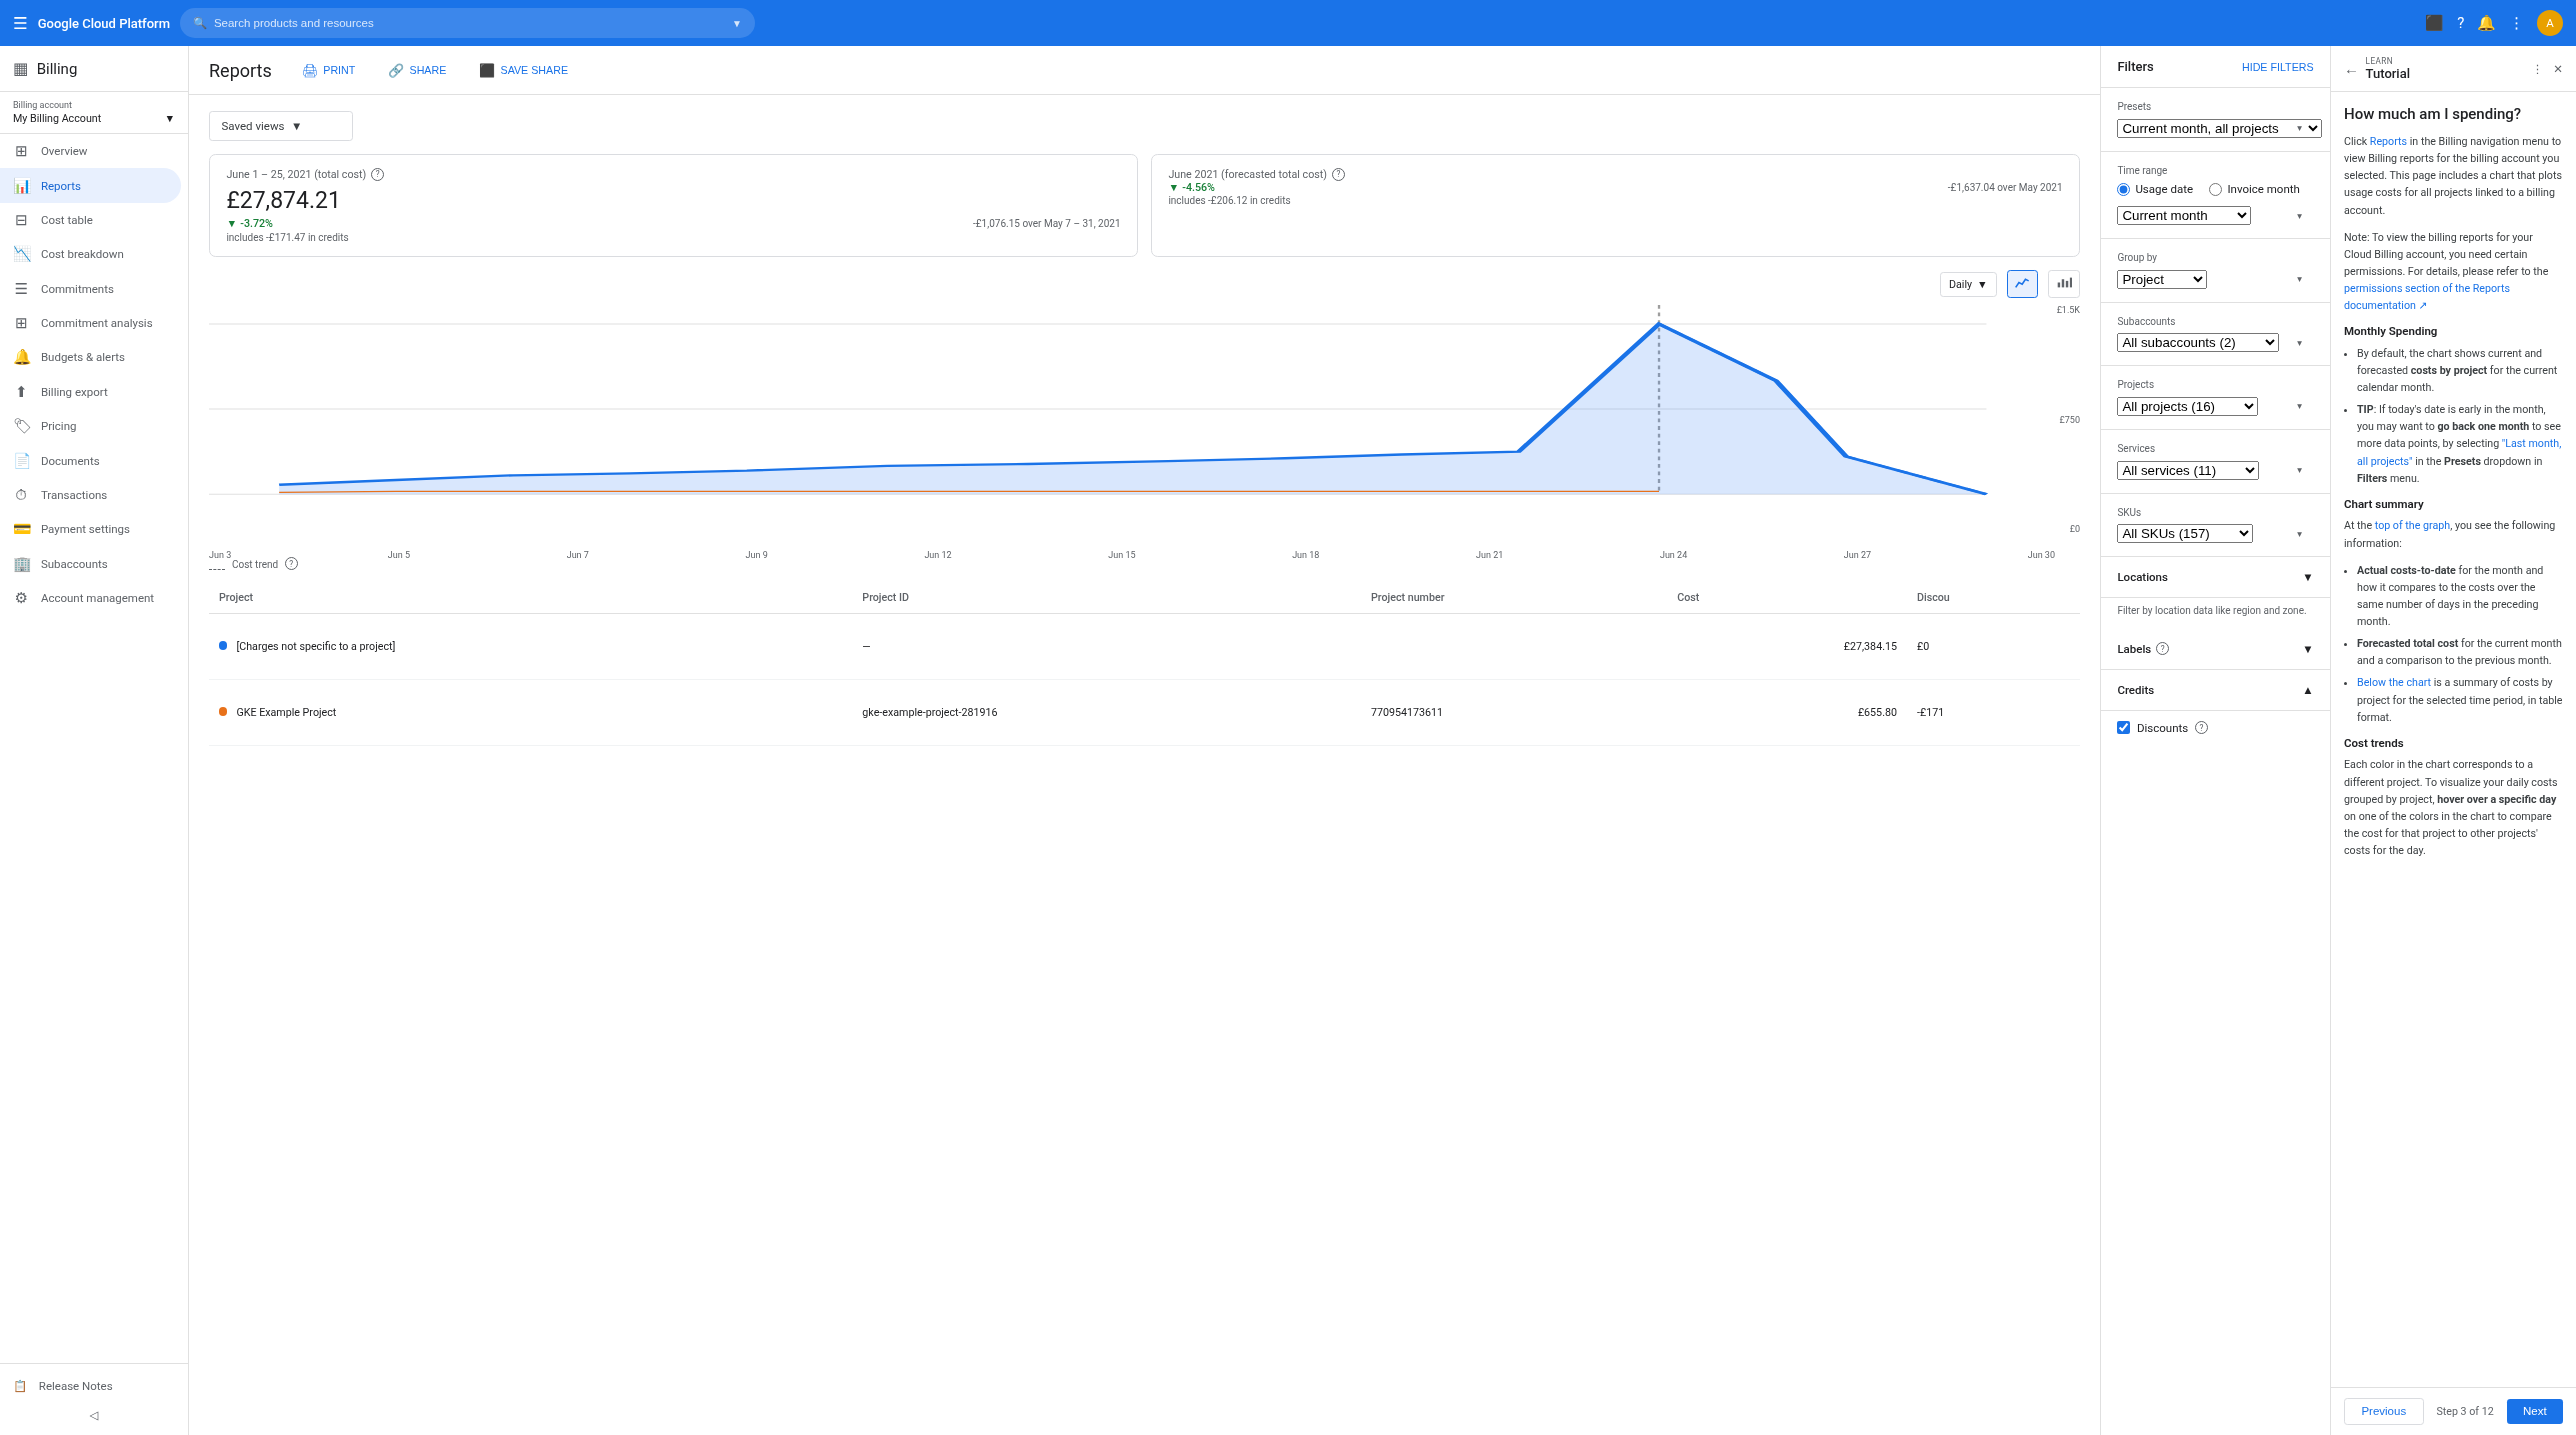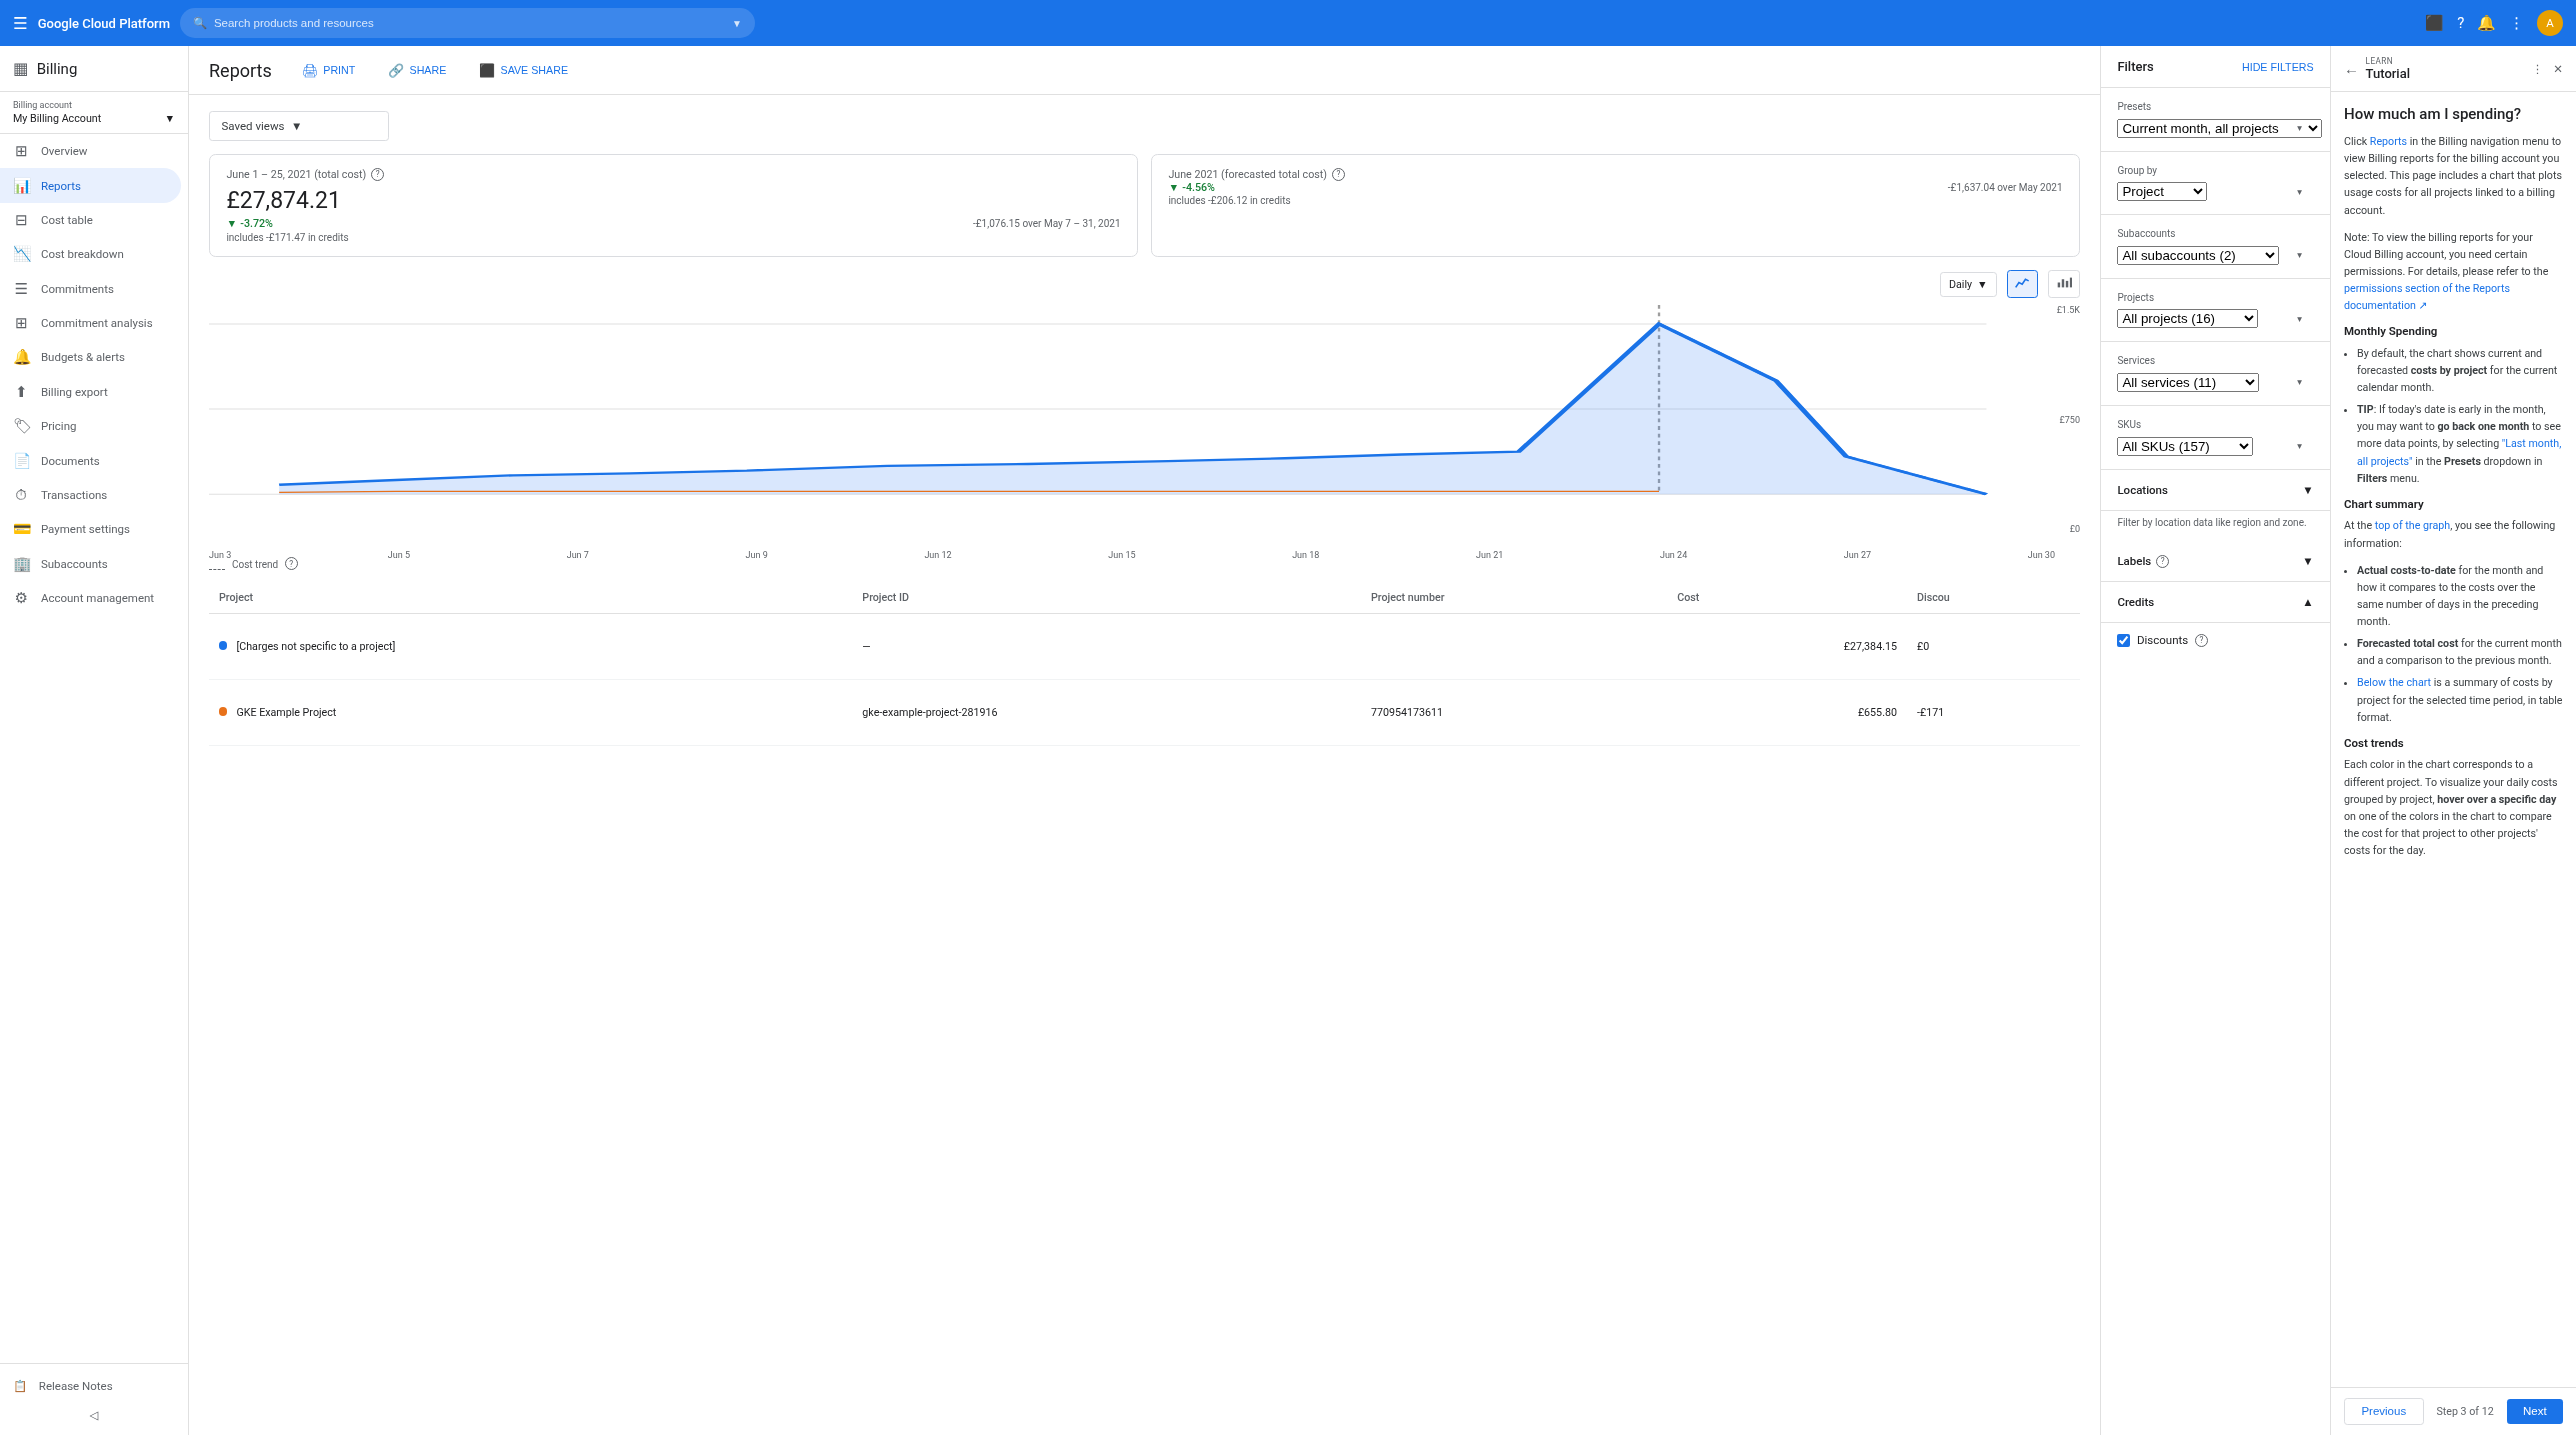--- a/index.html
+++ b/index.html
@@ -75,21 +75,21 @@
       border: none; background: none; cursor: pointer; color: #1a73e8; font-size: 10.7px; font-weight: 500;
     }
     .header-btn .btn-icon { font-size: 13px; }
 
     .reports-body { padding: 16.4px 20px; flex: 1; }
 
     
     .saved-views-btn {
       display: flex; align-items: center; gap: 6.6px; border: 0.8px solid #dadce0;
       border-radius: 3.3px; padding: 6.6px 11.5px; cursor: pointer; background: white;
-      font-size: 11.5px; color: #3c4043; width: 180px;
+      font-size: 11.5px; color: #3c4043; width: 144px;
     }
 
     
     .stats-row { display: flex; gap: 13px; margin: 13px 0; }
     .stat-card {
       flex: 1; border: 0.8px solid #dadce0; border-radius: 6.6px; padding: 13px 16.4px; background: white;
     }
     .stat-card .card-title { font-size: 10.7px; color: #5f6368; display: flex; align-items: center; gap: 5px; }
     .stat-card .card-amount { font-size: 23px; font-weight: 400; color: #202124; margin: 6.6px 0 3.3px; }
     .stat-card .card-change { color: #188038; font-size: 10.7px; font-weight: 500; display: flex; align-items: center; gap: 3.3px; }
@@ -462,20 +462,38 @@
 
     <div class="filter-section">
       <div class="filter-label">Presets</div>
       <div class="select-wrapper">
         <select>
           <option>Current month, all projects</option>
         </select>
       </div>
     </div>
 
+    <div class="filter-section">
+      <div class="filter-label">Time range</div>
+      <div class="radio-group">
+        <label class="radio-label">
+          <input type="radio" name="time-range" checked="" style="">
+          <span>Usage date</span>
+        </label>
+        <label class="radio-label">
+          <input type="radio" name="time-range" style="">
+          <span>Invoice month</span>
+        </label>
+      </div>
+      <div class="select-wrapper">
+        <select>
+          <option>Current month</option>
+        </select>
+      </div>
+    </div>
 
     <div class="filter-section">
       <div class="filter-label">Group by</div>
       <div class="select-wrapper">
         <select>
           <option>Project</option>
         </select>
       </div>
     </div>
 

